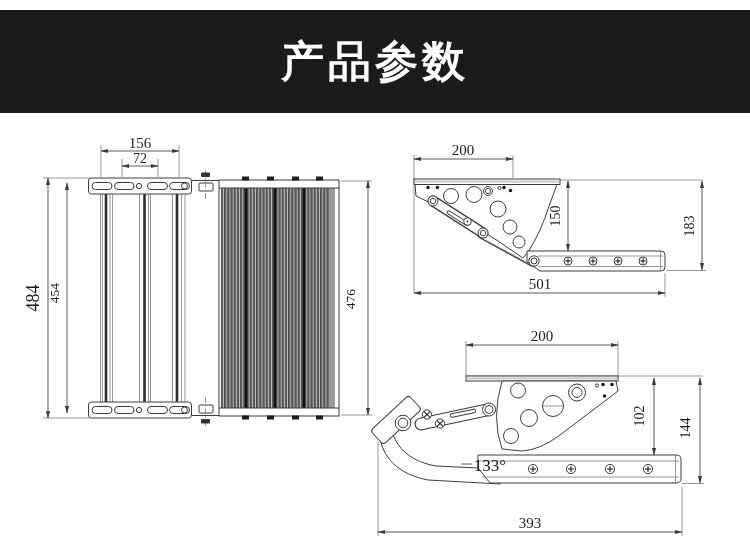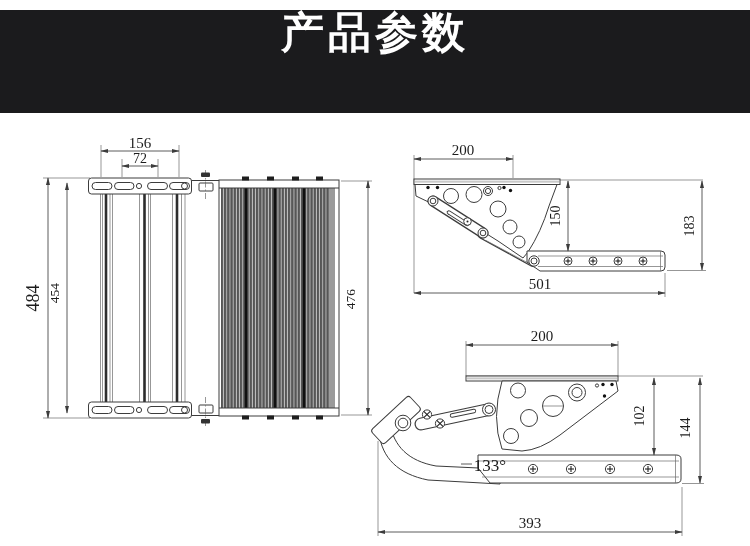--- a/index.html
+++ b/index.html
@@ -1,19 +1,19 @@
 <!DOCTYPE html>
 <html><head>
 <meta charset="utf-8">
 <style>
   html,body{margin:0;padding:0;background:#fff;}
   #page{position:relative;width:750px;height:546px;background:#fff;overflow:hidden;
         font-family:"Liberation Sans",sans-serif;}
   .banner{position:absolute;left:0;top:10px;width:750px;height:103px;background:#1b1b1d;
-          display:flex;flex-direction:row;justify-content:center;gap:36px;}
+          display:flex;flex-direction:row;align-items:center;justify-content:center;gap:36px;}
   .banner h1{margin:0;color:#fff;font-size:43px;font-weight:bold;letter-spacing:4px;line-height:1.05;
              font-family:"Liberation Sans",sans-serif;}
   .banner p{margin:4px 0 0 0;color:#fff;font-size:17px;font-weight:500;letter-spacing:1px;}
   svg{position:absolute;left:0;top:0;}
   .ol{fill:#fff;stroke:#3c3c3c;stroke-width:1;}
   .ln{fill:none;stroke:#3c3c3c;stroke-width:1;}
   .thin{fill:none;stroke:#6a6a6a;stroke-width:.7;}
   .dim{fill:none;stroke:#4a4a4a;stroke-width:.9;}
   .dtext{font-family:"Liberation Serif",serif;fill:#1c1c1c;}
   .cross{stroke:#222;stroke-width:1.1;}

